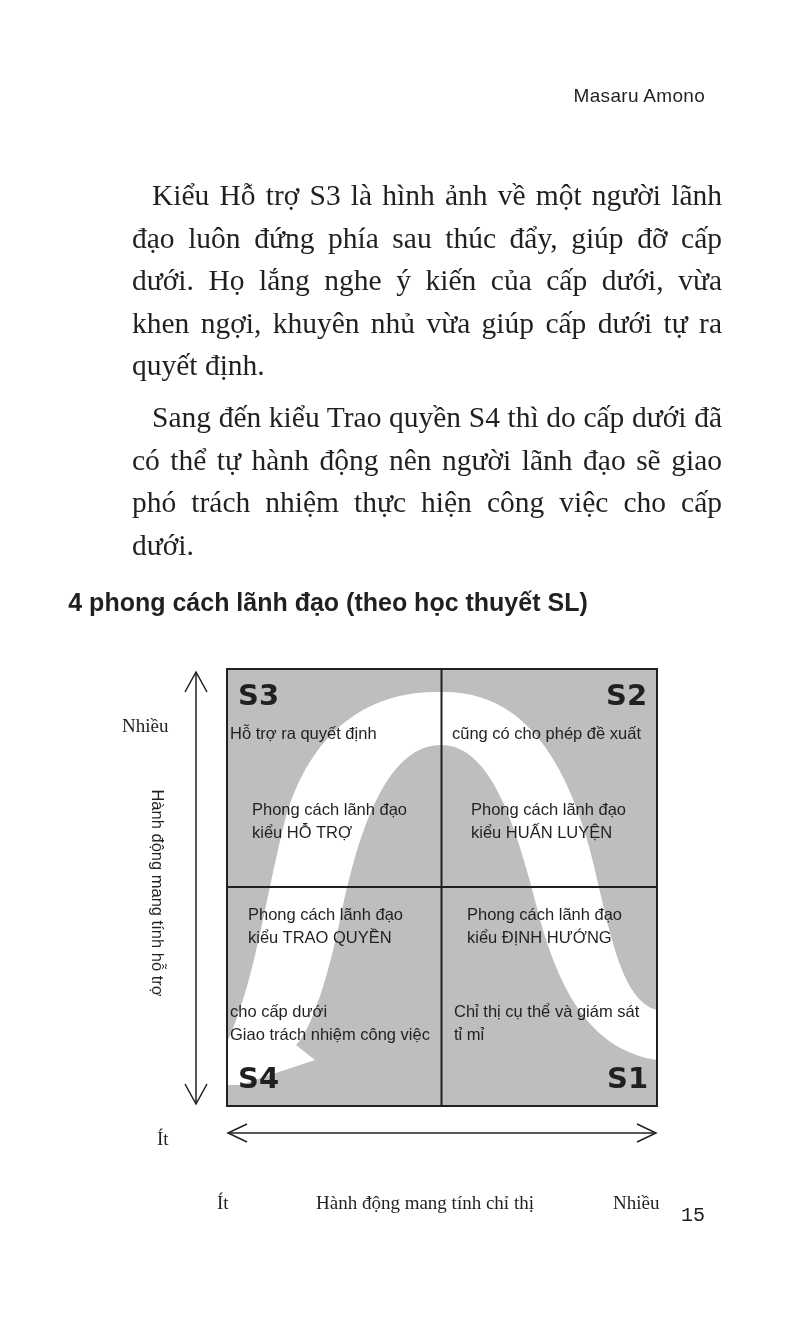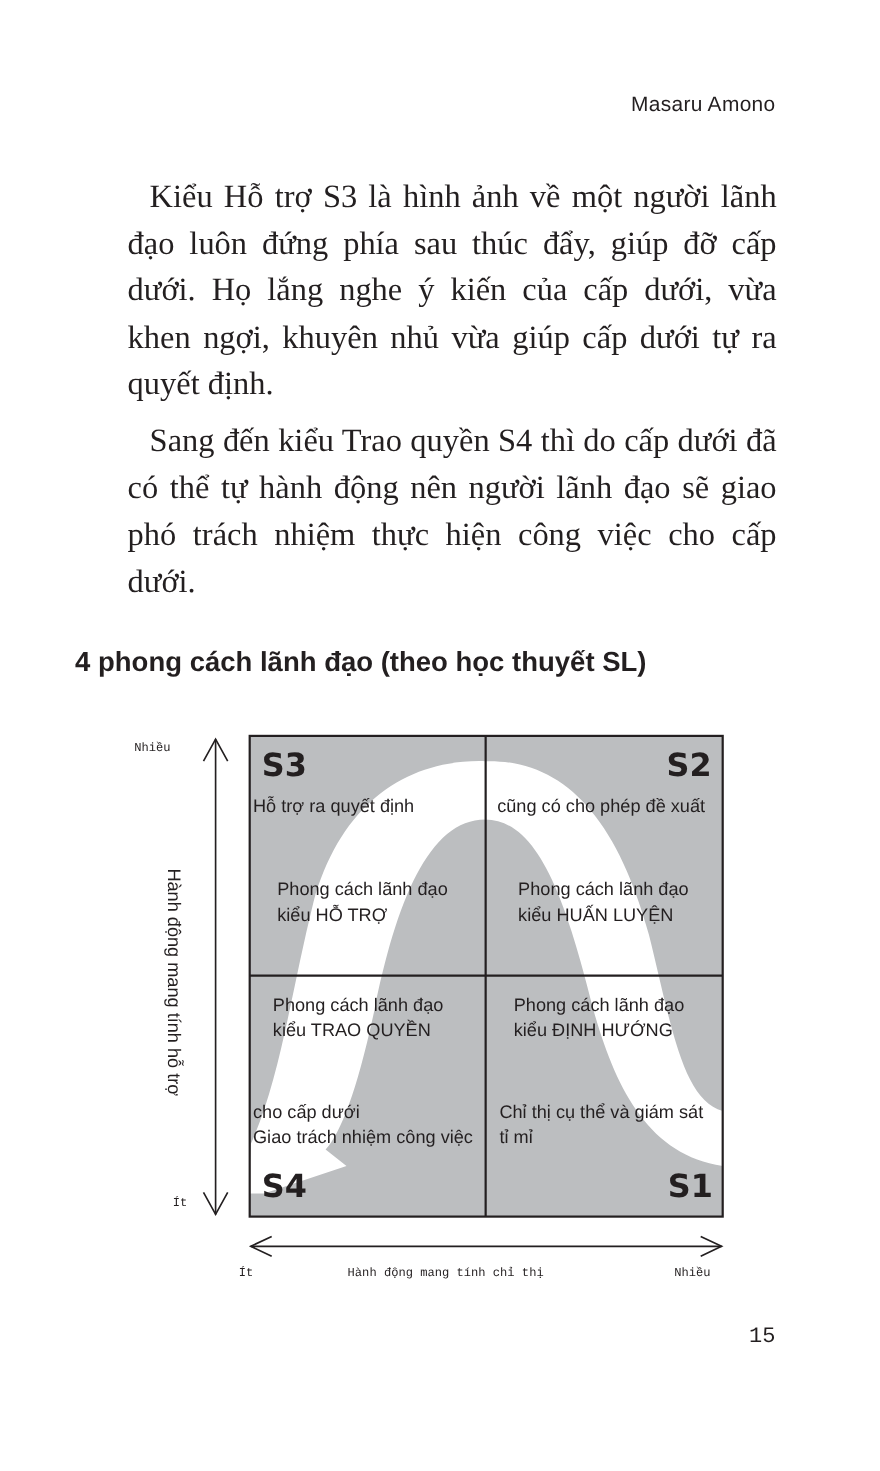--- a/index.html
+++ b/index.html
@@ -7,33 +7,33 @@
       width: 800px; height: 1337px; background: #ffffff; position: relative; overflow: hidden;
       color: #231f20;
     }
     .header-author {
       position: absolute; right: 95px; top: 85px;
       font-family: "Liberation Sans", sans-serif; font-size: 19px; letter-spacing: 0.3px;
     }
     .body-text {
       position: absolute; left: 116px; width: 590px;
       font-family: "Liberation Serif", serif; font-size: 29.5px; line-height: 42.5px;
-      text-align: justify; margin: 0;
+      text-align: justify; margin: 16px;
     }
     .p1 { top: 158px; }
     .p2 { top: 380px; }
     .body-text .indent { display: inline-block; width: 20px; }
     .fig-title {
       position: absolute; left: 0; width: 656px; top: 588px; text-align: center;
       font-family: "Liberation Sans", sans-serif; font-weight: bold; font-size: 25px;
     }
     .diagram { position: absolute; left: 0; top: 0; width: 800px; height: 1337px; }
     .lbl { position: absolute; font-family: "Liberation Sans", sans-serif; font-size: 16.5px; line-height: 23px; white-space: nowrap; }
     .qnum { position: absolute; font-family: "DejaVu Sans", sans-serif; font-weight: bold; font-size: 29px; }
-    .axis-lbl { position: absolute; font-family: Liberation Mono, monospace; font-size: 11px; white-space: nowrap; }
+    .axis-lbl { position: absolute; font-family: Liberation Serif, serif; font-size: 19px; white-space: nowrap; margin-top: 40px; }
     .y-title {
       position: absolute; left: 157px; top: 893px; transform: translate(-50%, -50%) rotate(90deg);
       font-family: "Liberation Sans", sans-serif; font-size: 16.5px; white-space: nowrap;
     }
     .page-num {
       position: absolute; right: 95px; top: 1204px;
       font-family: Liberation Mono, monospace; font-size: 20px; text-align: right;
     }
   </style>
 </head>

